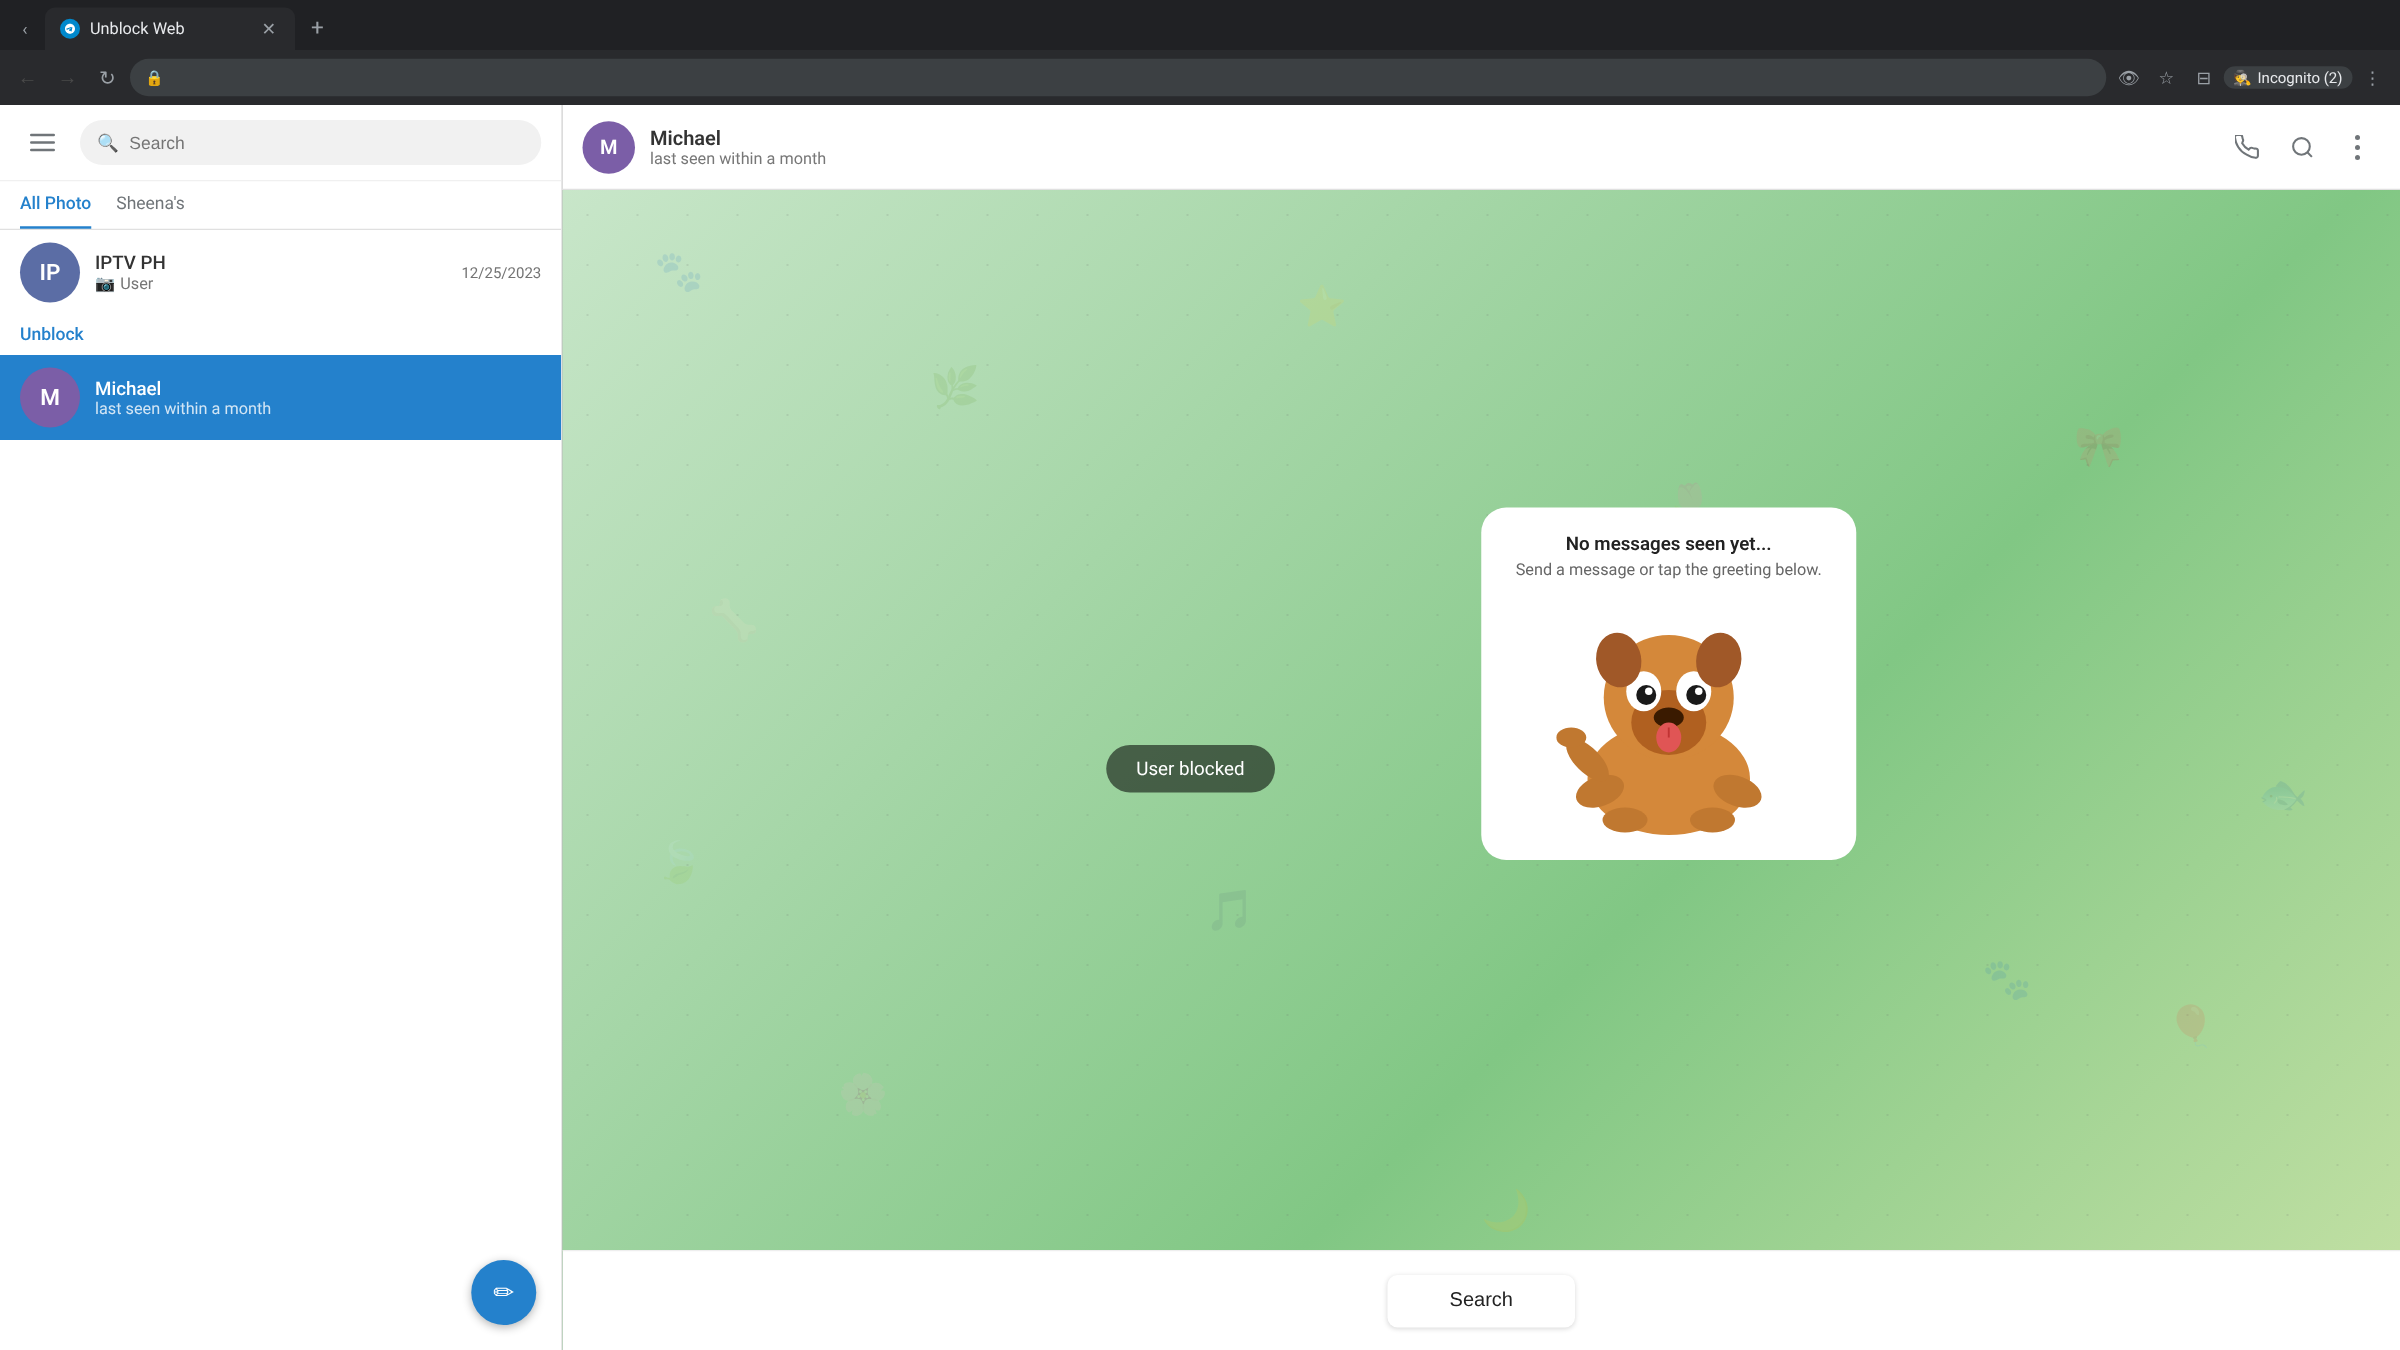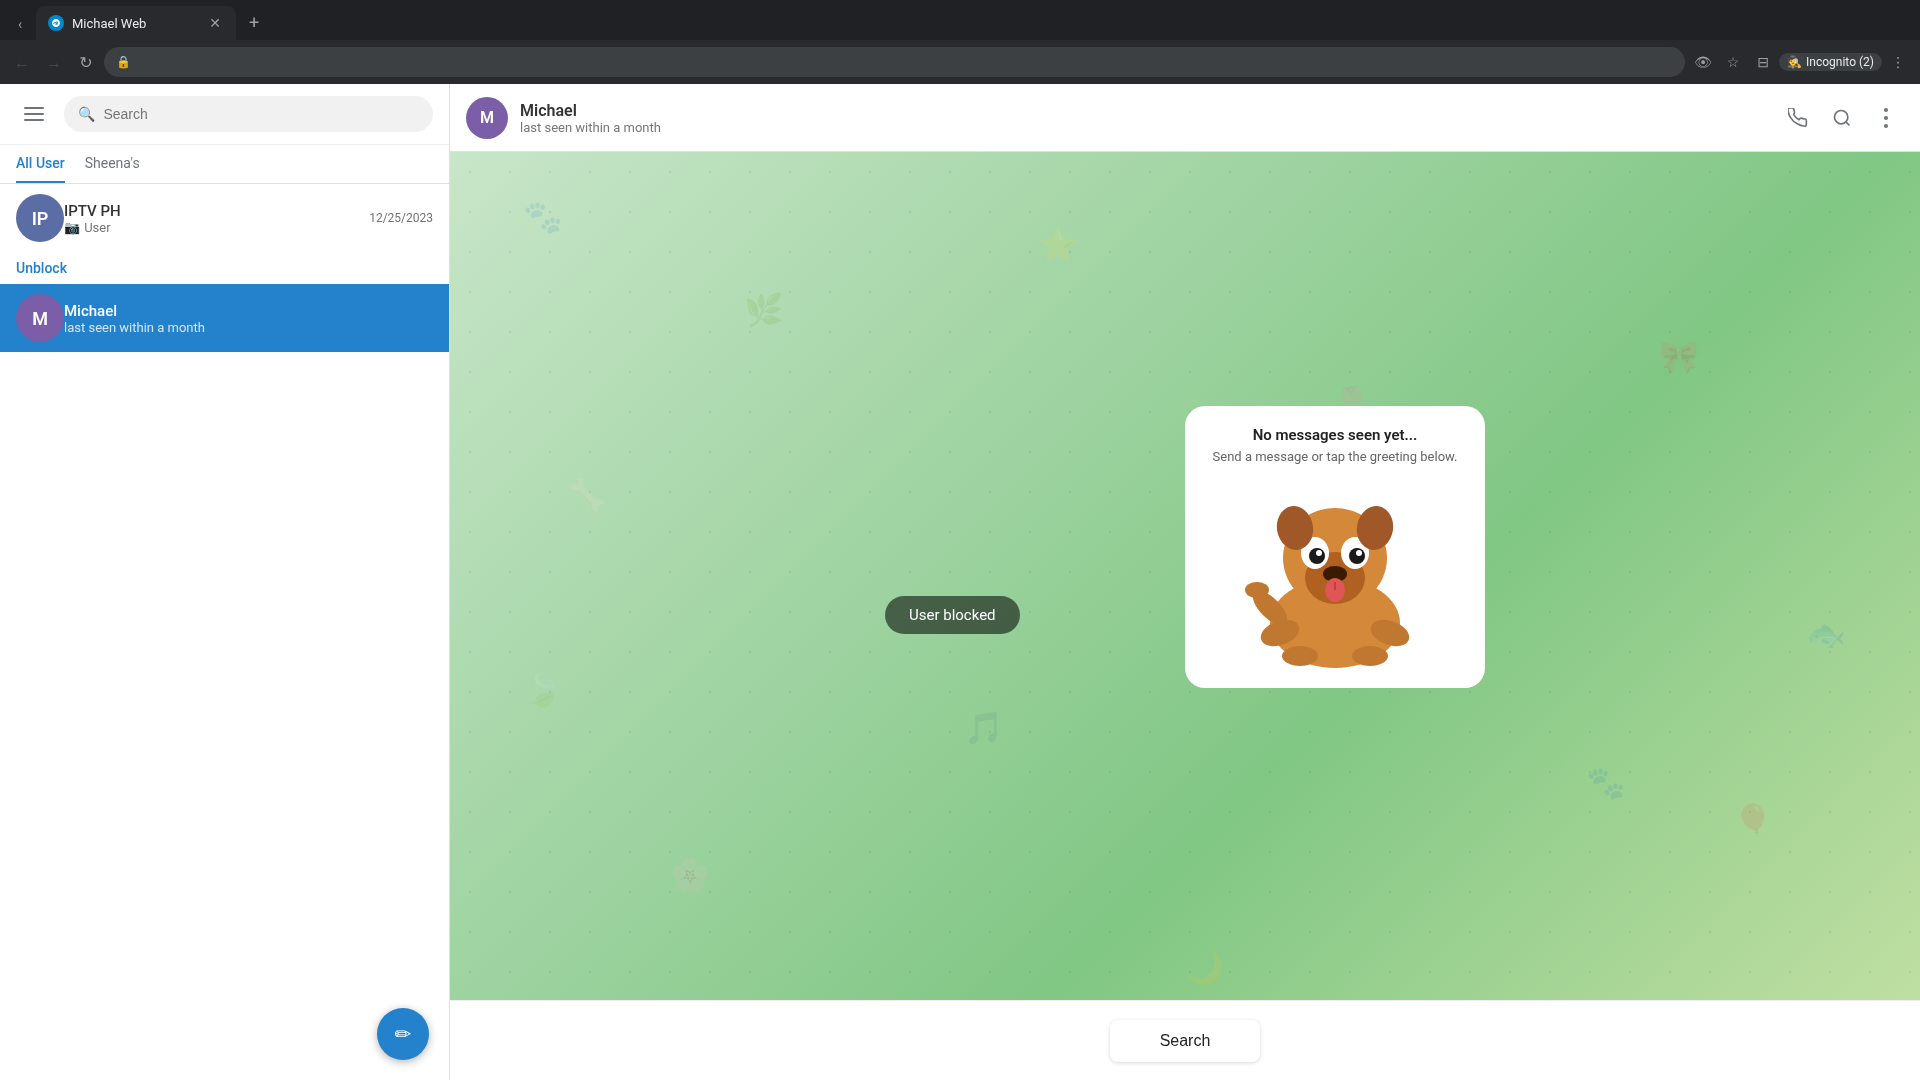--- a/index.html
+++ b/index.html
@@ -36,21 +36,21 @@
     .hamburger-btn { width: 36px; height: 36px; display: flex; align-items: center; justify-content: center; cursor: pointer; color: #707579; }
     .search-box { flex: 1; height: 36px; background: #f1f1f1; border-radius: 18px; display: flex; align-items: center; padding: 0 14px; gap: 8px; }
     .search-icon { color: #9aa0a6; font-size: 14px; }
     .search-input { border: none; background: transparent; outline: none; color: #333; font-size: 14px; flex: 1; }
 
     .tabs-row { display: flex; padding: 0 16px; gap: 0; border-bottom: 1px solid #e0e0e0; }
     .tab-item { padding: 10px 0; margin-right: 20px; font-size: 14px; color: #707579; cursor: pointer; border-bottom: 2px solid transparent; }
     .tab-item.active { color: #2481cc; border-bottom: 2px solid #2481cc; font-weight: 500; }
 
     .chat-list { flex: 1; overflow-y: auto; }
-    .chat-item { display: flex; align-items: center; padding: 10px 16px; cursor: pointer; }
+    .chat-item { display: flex; align-items: center; padding: 10px 16px; gap: 12px; cursor: pointer; }
     .chat-item.selected { background: #2481cc; }
     .avatar { width: 48px; height: 48px; border-radius: 50%; display: flex; align-items: center; justify-content: center; font-size: 18px; font-weight: 600; color: white; flex-shrink: 0; }
     .chat-info { flex: 1; min-width: 0; }
     .chat-name { font-size: 15px; font-weight: 500; color: #333; white-space: nowrap; overflow: hidden; text-overflow: ellipsis; }
     .chat-item.selected .chat-name { color: white; }
     .chat-preview { display: flex; align-items: center; gap: 4px; font-size: 13px; color: #777; white-space: nowrap; overflow: hidden; text-overflow: ellipsis; }
     .chat-item.selected .chat-preview { color: rgba(255,255,255,0.8); }
     .chat-meta { text-align: right; font-size: 12px; color: #737373; }
 
     .section-label { padding: 8px 16px; font-size: 14px; color: #2481cc; font-weight: 500; }
@@ -91,21 +91,21 @@
   <div class="tab-bar">
     <div class="tab-nav-arrows">
       <div class="tab-nav-arrow">‹</div>
     </div>
     <div class="tab">
       <div class="tab-favicon">
         <svg viewBox="0 0 20 20">
             <path d="M10 2C5.58 2 2 5.58 2 10s3.58 8 8 8 8-3.58 8-8-3.58-8-8-8zm3.9 5.5l-1.35 6.35c-.1.45-.36.56-.73.35l-2-1.47-1 .96c-.1.1-.2.14-.4.14l.14-2.04 3.72-3.36c.16-.14-.04-.22-.25-.08L5.9 11.4l-2-.62c-.43-.14-.44-.43.09-.63l7.6-2.93c.36-.13.67.09.31.18z"></path>
           </svg>
       </div>
-      <span class="tab-title">Michael Web</span>
+      <span class="tab-title">Unblock Web</span>
       <div class="tab-close">✕</div>
     </div>
     <div class="tab-new">+</div>
   </div>
 
   <div class="nav-bar">
     <div class="nav-btn disabled">←</div>
     <div class="nav-btn disabled">→</div>
     <div class="nav-btn">↻</div>
     <div class="address-bar">
@@ -135,21 +135,21 @@
           <rect y="15" width="20" height="2" rx="1"></rect>
         </svg>
       </div>
       <div class="search-box">
         <span class="search-icon">🔍</span>
         <input class="search-input" type="text" placeholder="Search" style="">
       </div>
     </div>
 
     <div class="tabs-row">
-      <div class="tab-item active">All User</div>
+      <div class="tab-item active">All Photo</div>
       <div class="tab-item">Sheena's</div>
     </div>
 
     <div class="chat-list">
 
       <div class="chat-item">
         <div class="avatar" style="background:#5b6da5;">IP</div>
         <div class="chat-info">
           <div class="chat-name">IPTV PH</div>
           <div class="chat-preview">

